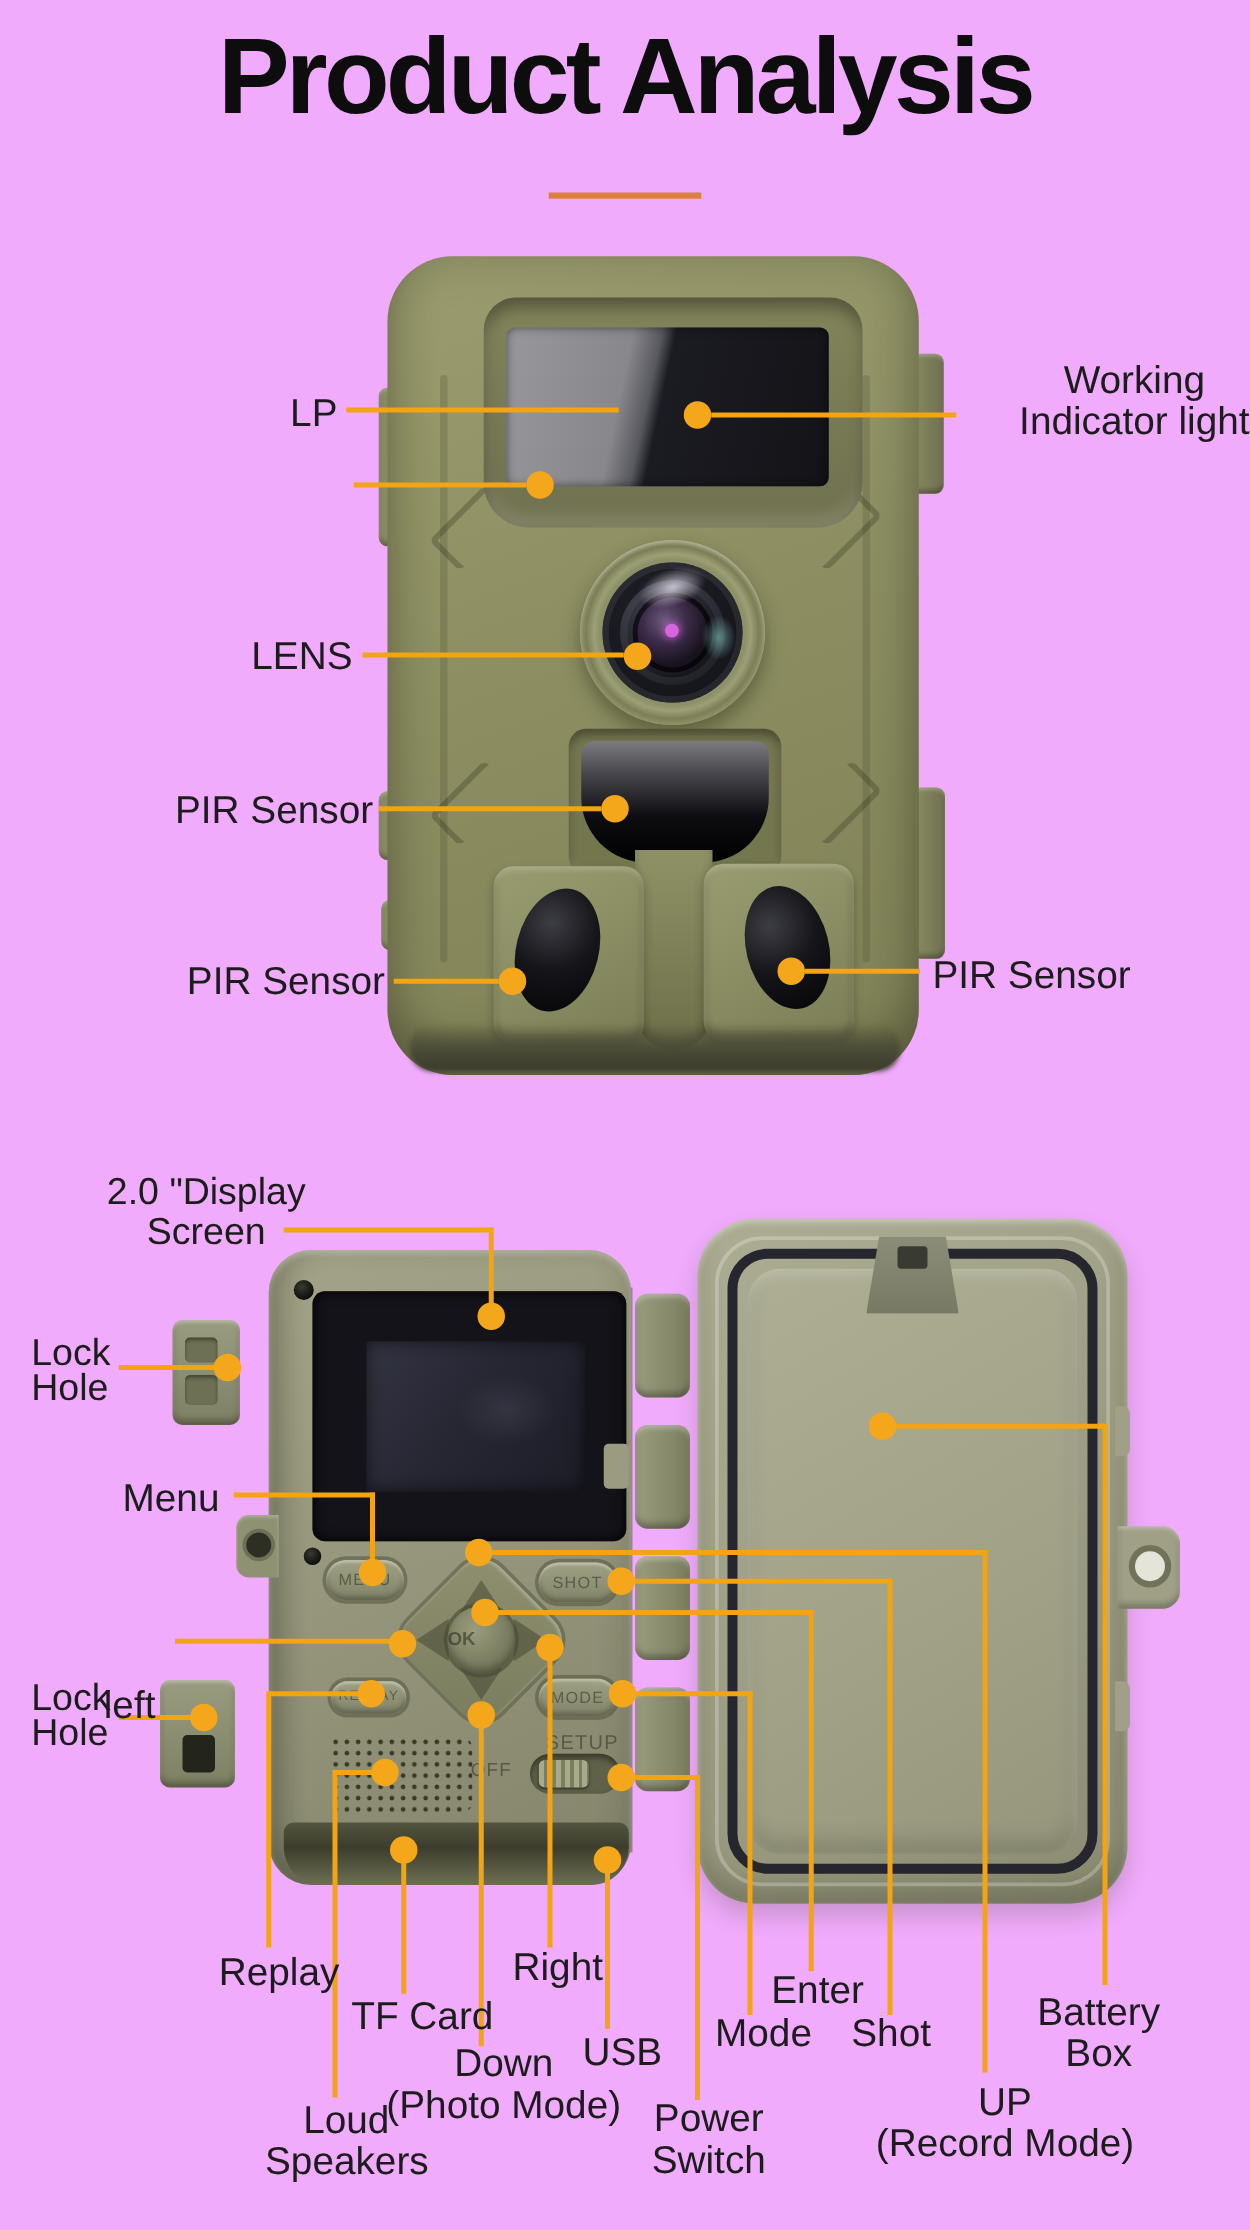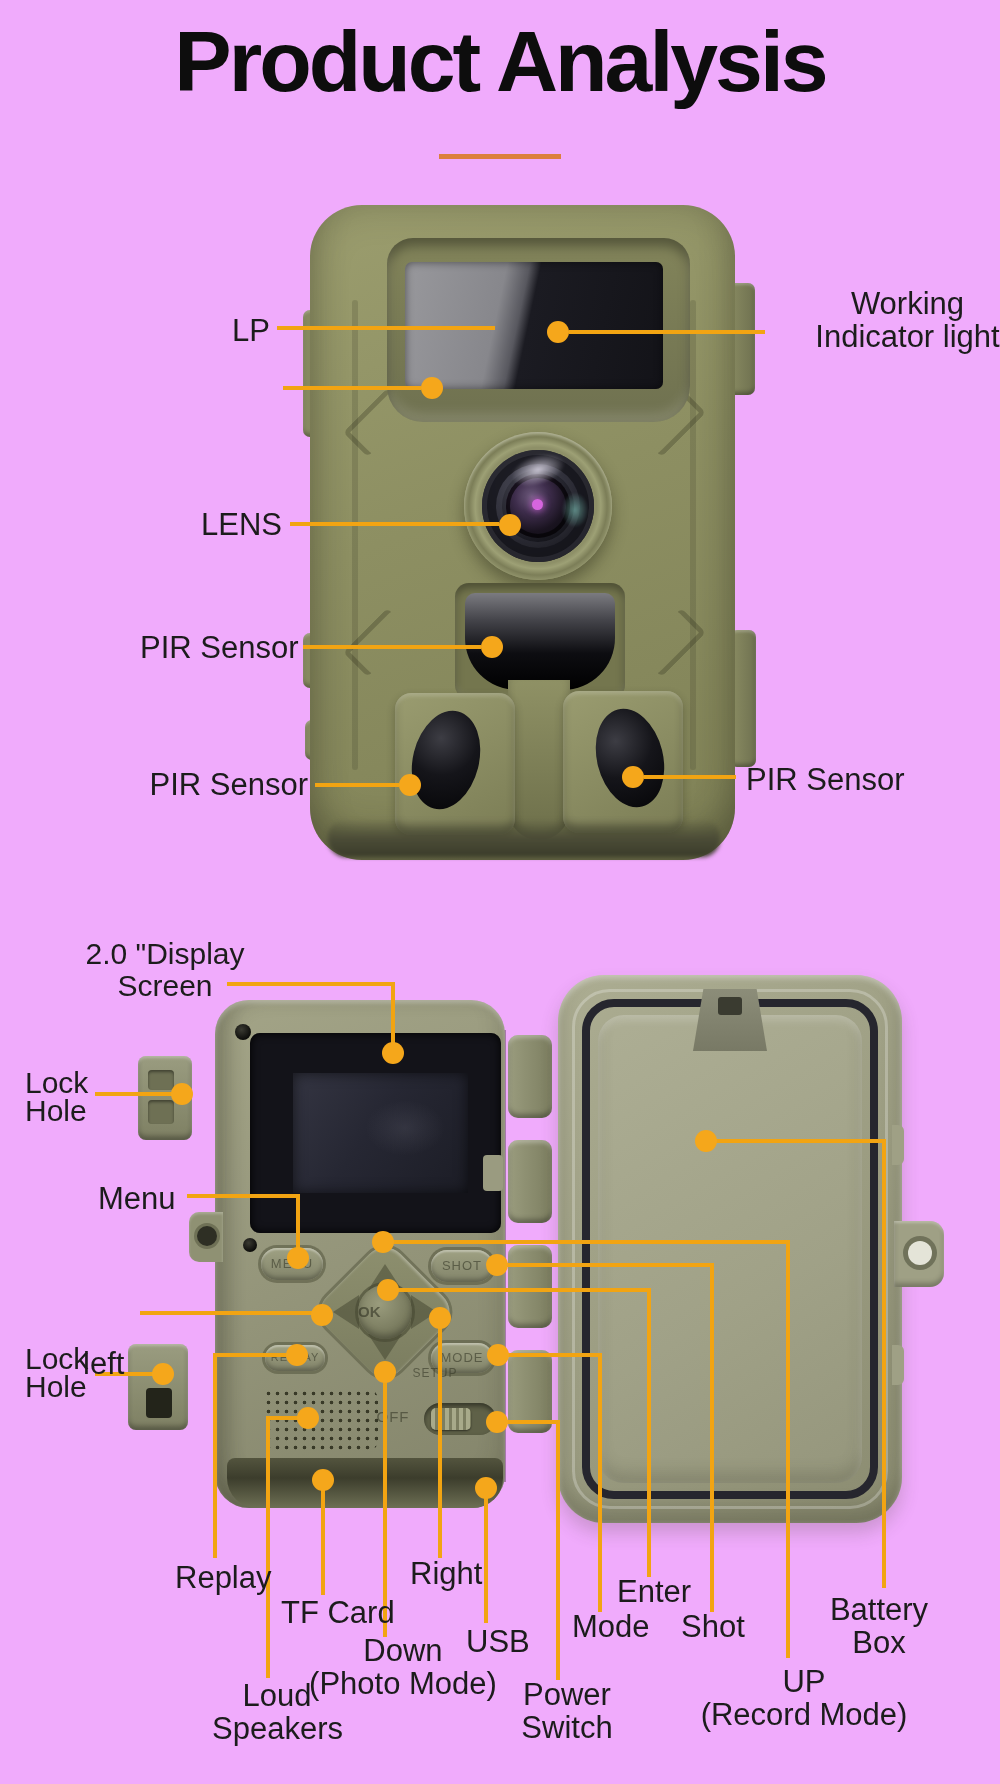--- a/index.html
+++ b/index.html
@@ -223,21 +223,21 @@
     <div class="okbtn">OK</div>
 
     <div class="pill" style="left:50px;top:345px;width:60px;height:26px;">
       <div class="eng" style="top:6px;font-size:11px;">REPLAY</div>
     </div>
     <div class="pill" style="left:216px;top:343px;width:62px;height:30px;">
       <div class="eng" style="top:7px;font-size:13px;">MODE</div>
     </div>
 
     <div class="speaker"></div>
-    <div class="eng" style="left:160px;top:366px;width:120px;font-size:12px;">SETUP</div>
+    <div class="eng" style="left:160px;top:386px;width:120px;font-size:16px;text-align:right;">SETUP</div>
     <div class="eng" style="left:118px;top:408px;width:120px;font-size:15px;">OFF</div>
     <div class="sw-recess"></div>
     <div class="sw-knob"></div>
     <div class="bband"></div>
   </div>
 
   <div id="lid">
     <div class="lid-outer"></div>
     <div class="lid-ridge"></div>
     <div class="lid-seal"></div>

